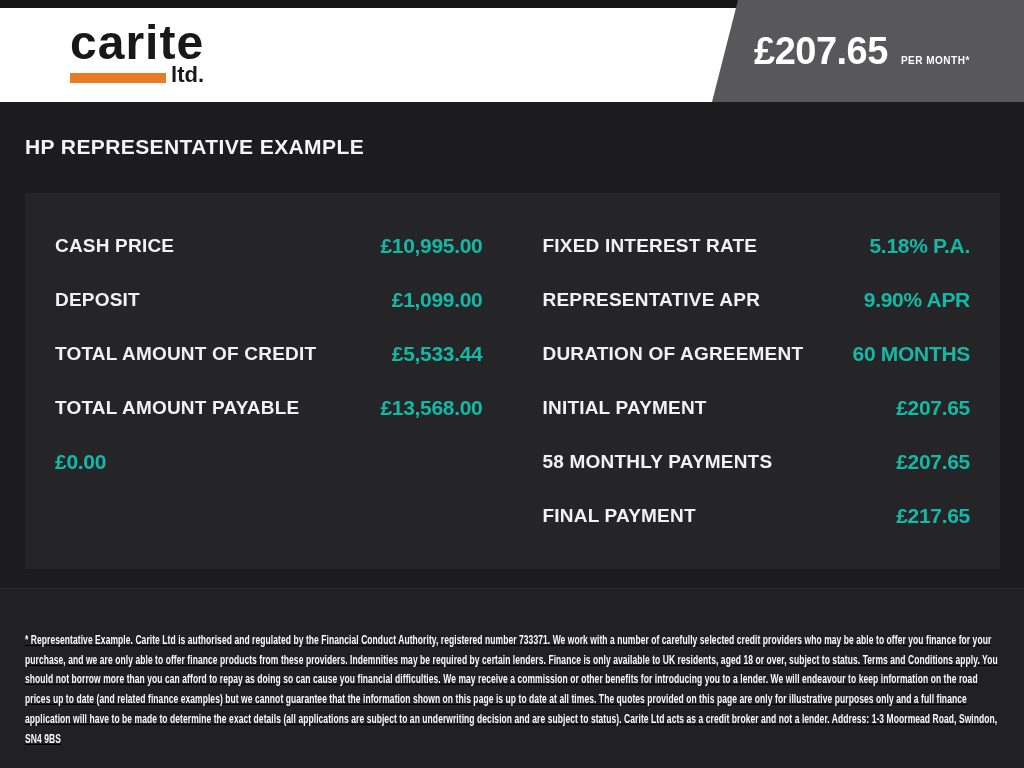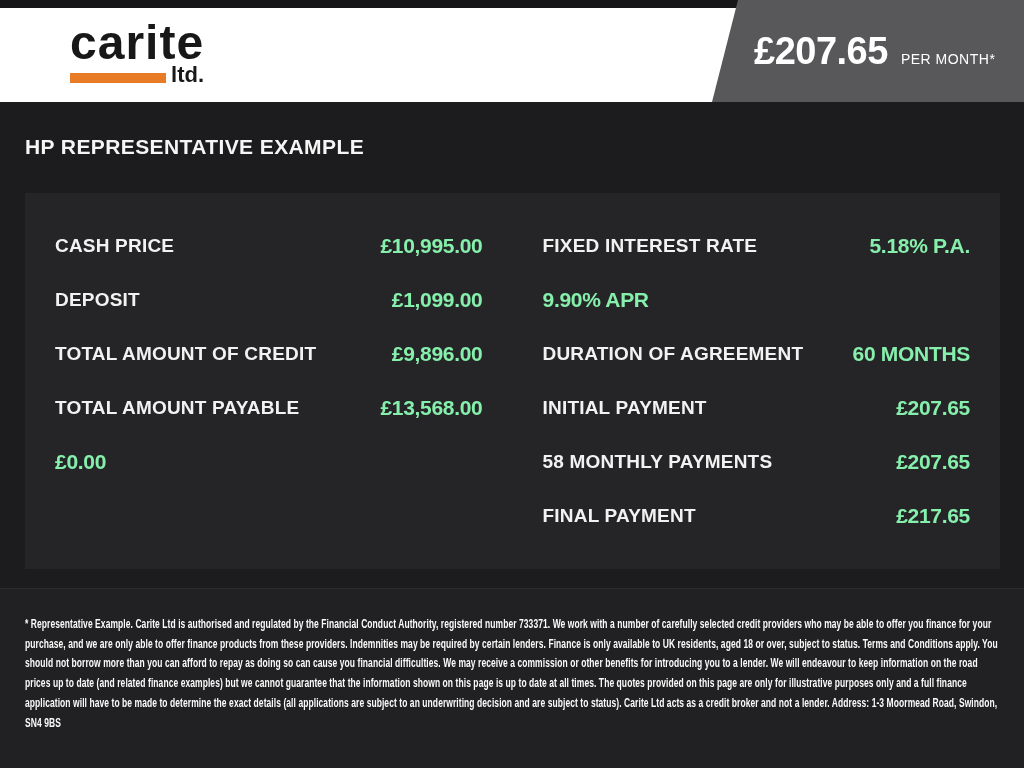--- a/index.html
+++ b/index.html
@@ -66,22 +66,22 @@
     padding: 0 0 0 42px;
   }
   .price-amount {
     font-size: 38px;
     font-weight: 700;
     color: #ffffff;
     letter-spacing: -0.5px;
     line-height: 102px;
   }
   .price-period {
-    font-size: 14px;
-    font-weight: 400;
+    font-size: 10px;
+    font-weight: 700;
     color: #ffffff;
     letter-spacing: 0.5px;
     margin-left: 13px;
     margin-top: 36px;
   }
 
   
   .main {
     flex: 0 0 auto;
     height: 486px;
@@ -113,32 +113,33 @@
   .row-label {
     font-size: 19px;
     font-weight: 700;
     color: #f2f2f2;
     letter-spacing: 0.2px;
     white-space: nowrap;
   }
   .row-value {
     font-size: 21px;
     font-weight: 700;
-    color: #86efac;
+    color: #14b8a6;
     letter-spacing: -0.3px;
     white-space: nowrap;
   }
 
   
   .footer {
     flex: 1 1 auto;
     background: #212123;
     border-top: 1px solid #2b2b2d;
-    padding: 26px 0 0 25px;
+    padding: 42px 0 0 25px;
     overflow: hidden;
+    text-decoration: underline;
   }
   .legal {
     width: 1400px;
     transform: scaleX(0.697);
     transform-origin: 0 0;
     font-size: 12.2px;
     font-weight: 700;
     line-height: 19.7px;
     color: #fbfbfb;
     letter-spacing: 0.1px;
@@ -173,37 +174,38 @@
         <div class="row">
           <span class="row-label">CASH PRICE</span>
           <span class="row-value">£10,995.00</span>
         </div>
         <div class="row">
           <span class="row-label">DEPOSIT</span>
           <span class="row-value">£1,099.00</span>
         </div>
         <div class="row">
           <span class="row-label">TOTAL AMOUNT OF CREDIT</span>
-          <span class="row-value">£9,896.00</span>
+          <span class="row-value">£5,533.44</span>
         </div>
         <div class="row">
           <span class="row-label">TOTAL AMOUNT PAYABLE</span>
           <span class="row-value">£13,568.00</span>
         </div>
         <div class="row">
           <span class="row-value">£0.00</span>
         </div>
       </section>
 
       <section class="panel">
         <div class="row">
           <span class="row-label">FIXED INTEREST RATE</span>
           <span class="row-value">5.18% P.A.</span>
         </div>
         <div class="row">
+          <span class="row-label">REPRESENTATIVE APR</span>
           <span class="row-value">9.90% APR</span>
         </div>
         <div class="row">
           <span class="row-label">DURATION OF AGREEMENT</span>
           <span class="row-value">60 MONTHS</span>
         </div>
         <div class="row">
           <span class="row-label">INITIAL PAYMENT</span>
           <span class="row-value">£207.65</span>
         </div>

